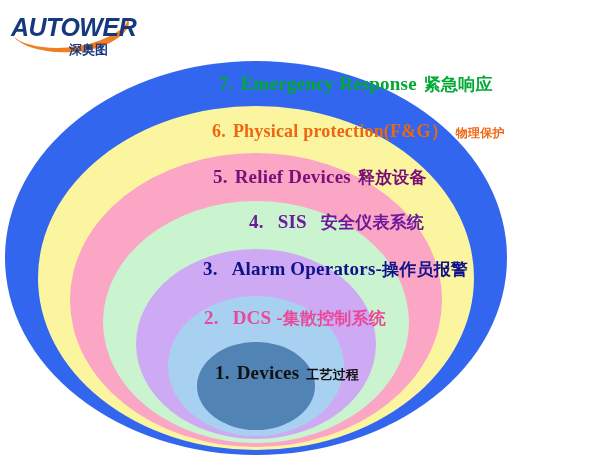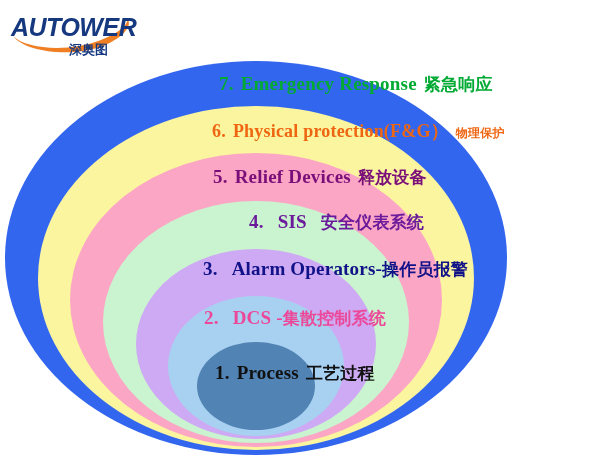--- a/index.html
+++ b/index.html
@@ -62,21 +62,21 @@
   .lbl6 .cn { font-size: 12px; font-family: Liberation Mono, monospace; }
   .lbl5 { left: 213px; top: 167px; font-size: 19px; color: #7a0f7a; }
   .lbl5 .cn { font-size: 17px; }
   .lbl4 { left: 209px; top: 212px; font-size: 19px; color: #6a1a9a; margin-left: 40px; }
   .lbl4 .cn { font-size: 17px; }
   .lbl3 { left: 203px; top: 259px; font-size: 19px; color: #111188; }
   .lbl3 .cn { font-size: 17px; }
   .lbl2 { left: 204px; top: 308px; font-size: 19px; color: #111111; }
   .lbl2 .cn { font-size: 17px; }
   .lbl1 { left: 215px; top: 363px; font-size: 19px; color: #111111; }
-  .lbl1 .cn { font-size: 17px; }
+  .lbl1 .cn { font-size: 13px; }
   .sp { display: inline-block; width: 7px; }
 </style>
 </head>
 <body style="background: rgb(255, 255, 255);">
 
 <div id="logo">
   <svg width="132" height="48" viewBox="0 0 132 48" xmlns="http://www.w3.org/2000/svg">
 
     <path d="M4 26 C 18 40, 62 42, 92 30 C 112 22, 120 13, 118 9
              C 124 14, 116 27, 94 36 C 62 48, 16 42, 4 26 Z" fill="#ef7f22"></path>
@@ -117,16 +117,16 @@
 
   <div class="layer-label lbl3" style="color: rgb(17, 17, 136);">
     <span class="en">3.</span><span class="sp"></span><span class="sp"></span><span class="en">Alarm  Operators-</span><span class="cn">操作员报警</span>
   </div>
 
   <div class="layer-label lbl2" style="color: #ec4899;">
     <span class="en">2.</span><span class="sp"></span><span class="sp"></span><span class="en">DCS -</span><span class="cn">集散控制系统</span>
   </div>
 
   <div class="layer-label lbl1" style="color: rgb(17, 17, 17);">
-    <span class="en">1.</span><span class="sp"></span><span class="en">Process</span><span class="sp"></span><span class="cn">工艺过程</span>
+    <span class="en">1.</span><span class="sp"></span><span class="en">Devices</span><span class="sp"></span><span class="cn">工艺过程</span>
   </div>
 
 </div>
 
 </body></html>

